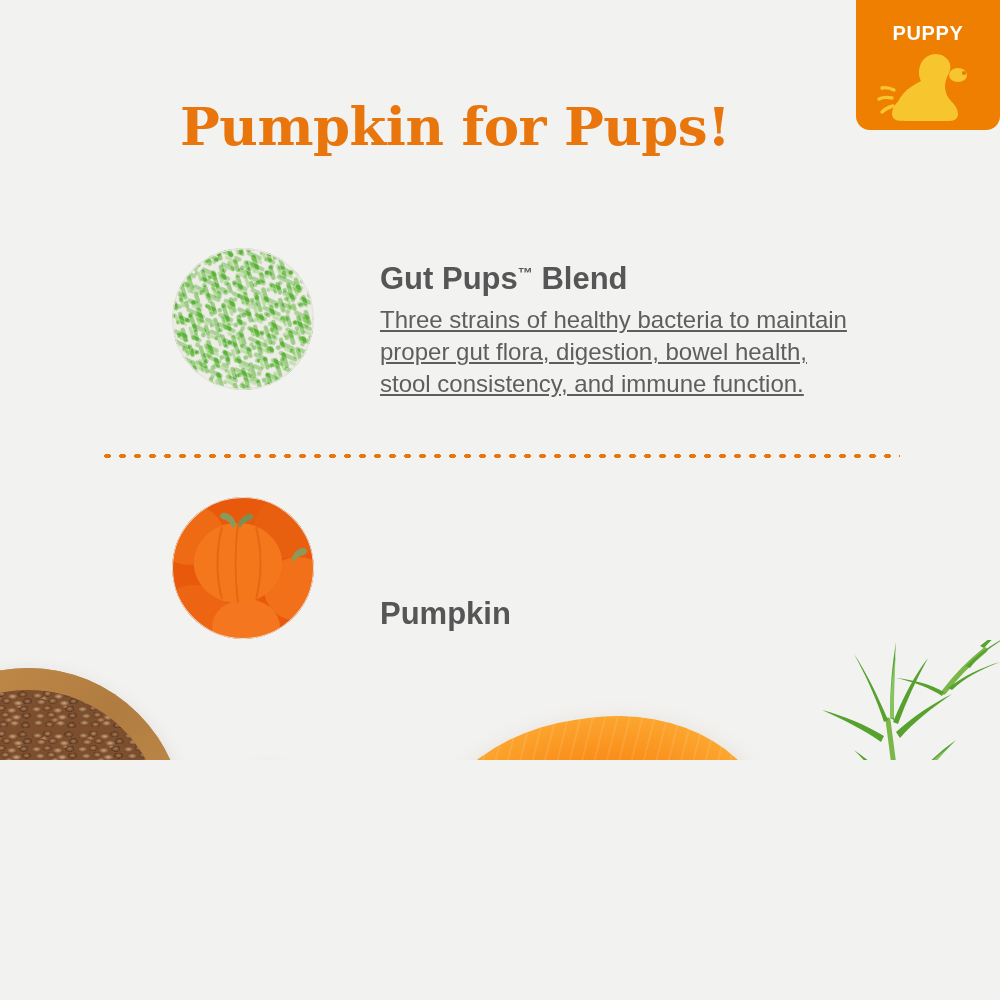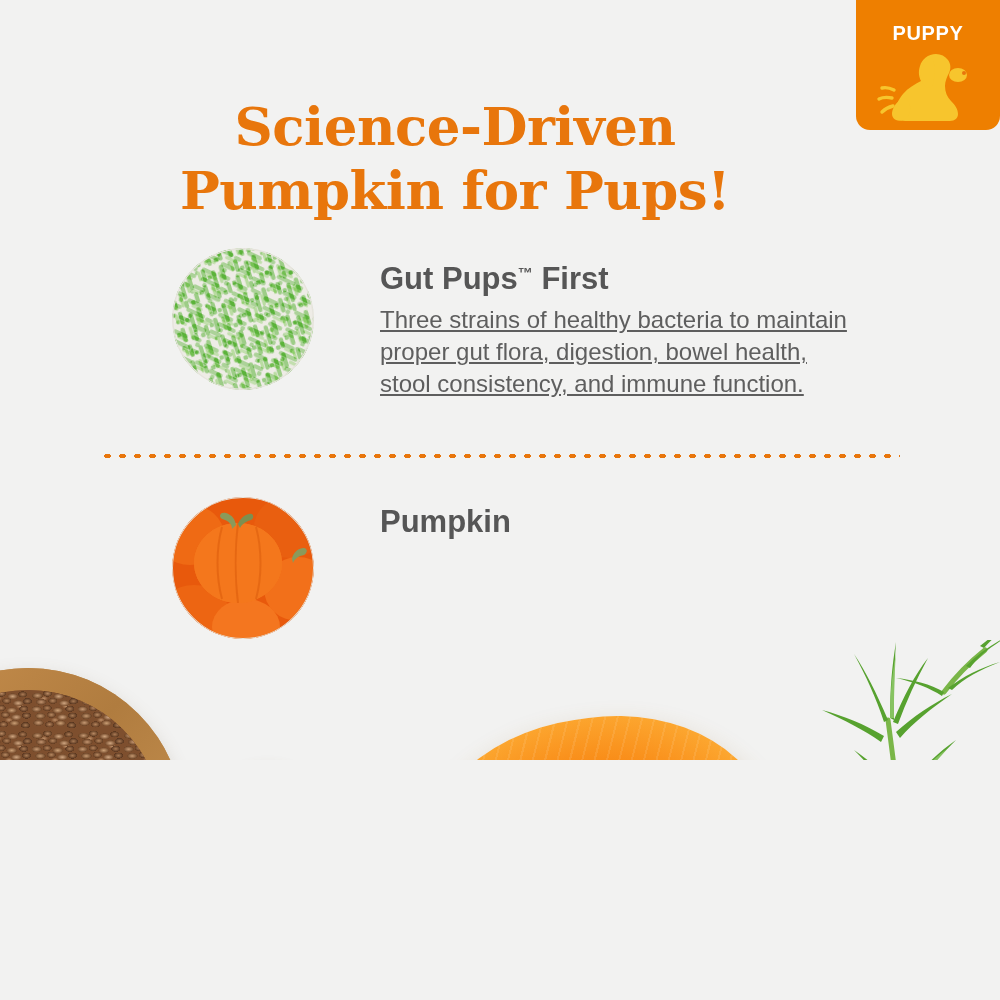--- a/index.html
+++ b/index.html
@@ -72,21 +72,21 @@
 
   
   .feature {
     position: absolute;
     left: 100px;
     width: 800px;
     display: flex;
     align-items: flex-start;
   }
   #feature-0 { top: 248px; }
-  #feature-1 { top: 497px; }
+  #feature-1 { top: 497px; align-items: flex-end; }
 
   .thumb {
     width: 142px;
     height: 142px;
     border-radius: 50%;
     overflow: hidden;
     flex: 0 0 142px;
     margin-left: 72px;
     position: relative;
     background: #eceae4;
@@ -341,21 +341,20 @@
       </g>
       <g stroke="#f7c52d" stroke-width="3.4" fill="none" stroke-linecap="round">
         <path d="M20 42c-4-2-8-3-12-2"></path>
         <path d="M18 50c-5-1-9-1-13 1"></path>
         <path d="M19 58c-4 1-8 3-11 6"></path>
       </g>
     </svg>
   </div>
 
   <h1 class="headline">
-    <span class="l1">Science-Driven</span>
     <span class="l2">Pumpkin for Pups!</span>
   </h1>
 
   <div class="feature" id="feature-0">
     <div class="thumb">
       <svg class="thumb-img" viewBox="0 0 142 142">
         <defs>
           <clipPath id="clipCircle">
               <circle cx="71" cy="71" r="71"></circle>
             </clipPath>
@@ -382,21 +381,21 @@
         </defs>
         <g clip-path="url(#clipCircle)">
           <rect width="142" height="142" fill="#efeee9"></rect>
           <rect width="142" height="142" fill="url(#bact)"></rect>
           <rect width="142" height="142" fill="url(#bact)" opacity=".55" transform="rotate(48 71 71)"></rect>
           <circle cx="71" cy="71" r="71" fill="none" stroke="#e6e4dd" stroke-width="3"></circle>
         </g>
       </svg>
     </div>
     <div class="feature-text">
-      <h2 class="feature-title"><span>Gut Pups</span><sup>™</sup><span> First</span></h2>
+      <h2 class="feature-title"><span>Gut Pups</span><sup>™</sup><span> Blend</span></h2>
       <p class="feature-desc">Three strains of healthy bacteria to maintain proper gut flora, digestion, bowel health, stool consistency, and immune function.</p>
     </div>
   </div>
 
   <div class="divider"></div>
 
   <div class="feature" id="feature-1">
     <div class="thumb">
       <svg class="thumb-img" viewBox="0 0 142 142">
         <defs>

